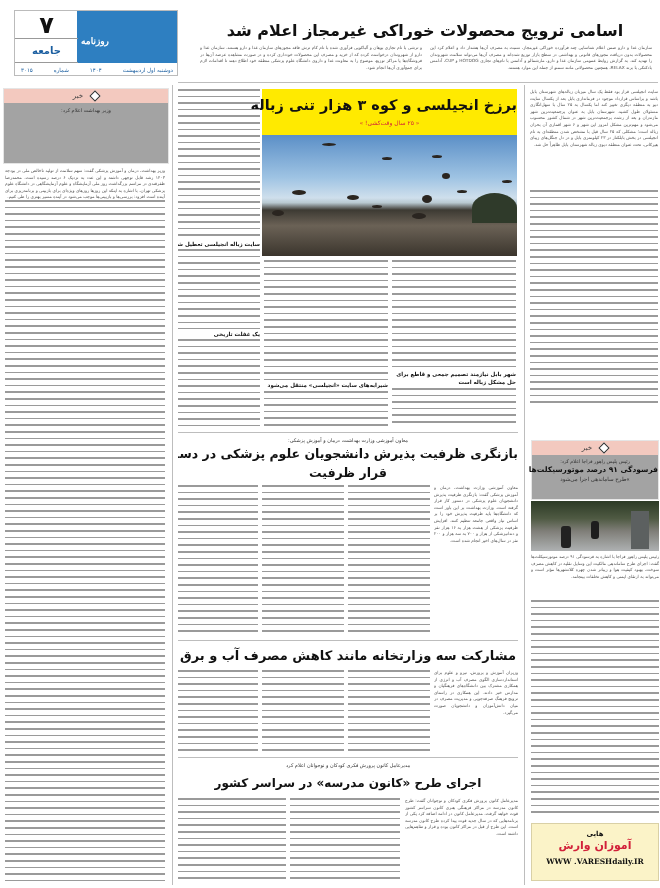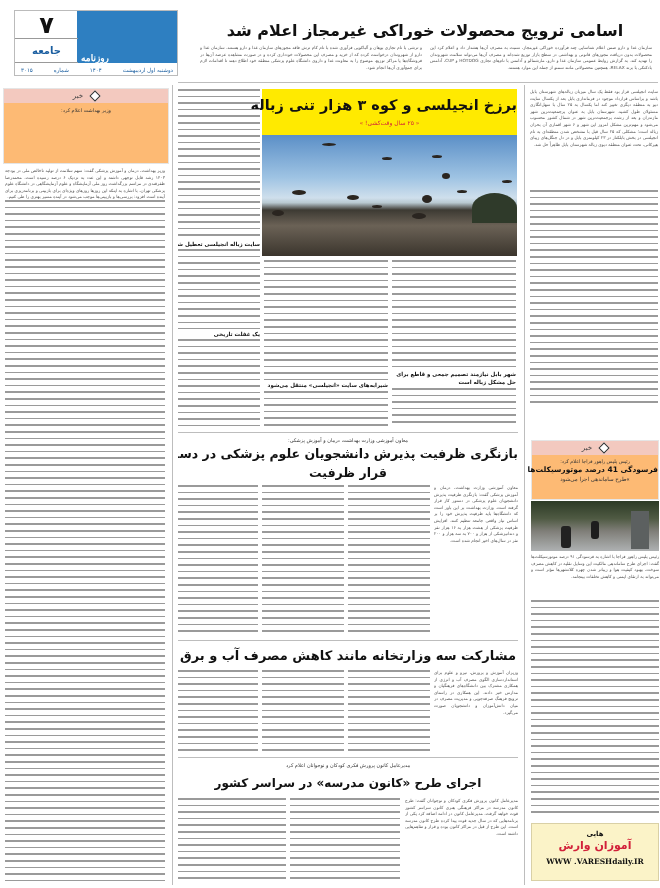--- a/index.html
+++ b/index.html
@@ -7,26 +7,26 @@
 body{position:relative;font-family:"DejaVu Sans",sans-serif;color:#222;direction:rtl}
 .abs{position:absolute}
 .txt{font-size:4.3px;line-height:6.6px;color:#555;text-align:justify;direction:rtl;overflow:hidden}
 .fill{color:transparent;background:repeating-linear-gradient(to bottom,#9a9a9a 0,#9a9a9a 1.6px,transparent 1.6px,transparent 6.6px);}
 .headline{font-family:"DejaVu Sans",sans-serif;font-weight:bold;color:#111;text-align:center;white-space:nowrap}
 .kicker{font-size:5px;color:#333;text-align:center}
 .sub{font-size:5.5px;font-weight:bold;color:#111}
 
 #masthead{left:14px;top:10px;width:164px;height:66px;border:1px solid #bbb;background:#fff}
 #logo{position:absolute;right:0;top:0;width:100px;height:52px;background:#2e7fc1;color:#fff;font-family:"DejaVu Serif",serif;font-weight:bold;font-size:30px;text-align:center;line-height:52px;letter-spacing:-2px}
-#logo small{font-size:9px;position:absolute;left:4px;bottom:0;line-height:10px;letter-spacing:0}
+#logo small{font-size:9px;position:absolute;left:4px;bottom:17px;line-height:10px;letter-spacing:0}
 #pageno{position:absolute;left:0;top:0;width:63px;height:28px;font-size:24px;font-weight:bold;text-align:center;line-height:28px;color:#111;border-bottom:1px solid #999}
 #section{position:absolute;left:0;top:28px;width:63px;height:24px;font-size:10px;font-weight:bold;text-align:center;line-height:24px;color:#1a5ea0;border-bottom:1px solid #999}
 #issuebar{position:absolute;left:0;top:52px;width:164px;height:14px;font-size:5.5px;color:#1a5ea0;line-height:14px;display:flex;justify-content:space-between;padding:0 6px}
 
-.newsbox{background:#fdba74;border:1px solid #e5e5e5}
+.newsbox{background:#a3a3a3;border:1px solid #e5e5e5}
 .newshead{background:#f3c9bf;height:14px;display:flex;align-items:center;justify-content:center;gap:8px;font-size:7px;color:#444}
 .diamond{width:8px;height:8px;border:1px solid #333;transform:rotate(45deg);background:#fff;display:inline-block}
 
 #yellowbox{left:262px;top:89px;width:255px;height:46px;background:#ffea00}
 #yellowtitle{font-size:14.5px;font-weight:bold;text-align:center;color:#111;line-height:26px;padding-top:3px;white-space:nowrap}
 #yellowkicker{font-size:6px;color:#d2213a;text-align:center;line-height:10px}
 #photo1{left:262px;top:135px;width:255px;height:121px;overflow:hidden;
  background:linear-gradient(to bottom,#5b8fc7 0%,#9ec3e3 35%,#cfdfec 52%,#b8c8d0 56%,#3d3a33 62%,#6b6256 75%,#3b352d 100%)}
 .bird{position:absolute;width:10px;height:3px;background:#2a2520;border-radius:50%}
 #photo2{left:531px;top:501px;width:128px;height:50px;overflow:hidden;
@@ -103,21 +103,21 @@
 <div class="abs fill txt" style="left:178px;top:249px;width:82px;height:80px">.</div>
 <div class="abs sub" style="left:178px;top:330px;width:82px;line-height:8px;text-align:right">یک غفلت تاریخی</div>
 <div class="abs fill txt" style="left:178px;top:339px;width:82px;height:89px">.</div>
 
 <div class="abs newsbox" style="left:531px;top:440px;width:128px;height:60px">
   <div class="newshead">
     <span class="diamond"></span>
     <span>خبر</span>
   </div>
   <div class="kicker" style="margin-top:4px;font-size:4.8px">رئیس پلیس راهور فراجا اعلام کرد:</div>
-  <div class="headline" style="font-size:7.5px;line-height:11px">فرسودگی 41 درصد موتورسیکلت‌ها</div>
+  <div class="headline" style="font-size:7.5px;line-height:11px">فرسودگی ۹۱ درصد موتورسیکلت‌ها</div>
   <div class="kicker" style="font-size:5.5px;line-height:9px">»طرح ساماندهی اجرا می‌شود</div>
 </div>
 <div id="photo2" class="abs">
   <div style="position:absolute;left:30px;top:25px;width:10px;height:22px;background:#222;border-radius:3px"></div>
   <div style="position:absolute;left:60px;top:20px;width:8px;height:18px;background:#1d1d1d;border-radius:3px"></div>
   <div style="position:absolute;right:10px;top:10px;width:18px;height:38px;background:#5c6060"></div>
 </div>
 <div class="abs txt" style="left:531px;top:554px;width:128px;height:265px">رئیس پلیس راهور فراجا با اشاره به فرسودگی ۹۱ درصد موتورسیکلت‌ها گفت: اجرای طرح ساماندهی مالکیت این وسایل نقلیه در کاهش مصرف سوخت، بهبود کیفیت هوا و زیباتر شدن چهره کلانشهرها مؤثر است و می‌تواند به ارتقای ایمنی و کاهش تخلفات بینجامد.</div>
 <div class="abs fill txt" style="left:531px;top:600px;width:128px;height:218px">.</div>
 

